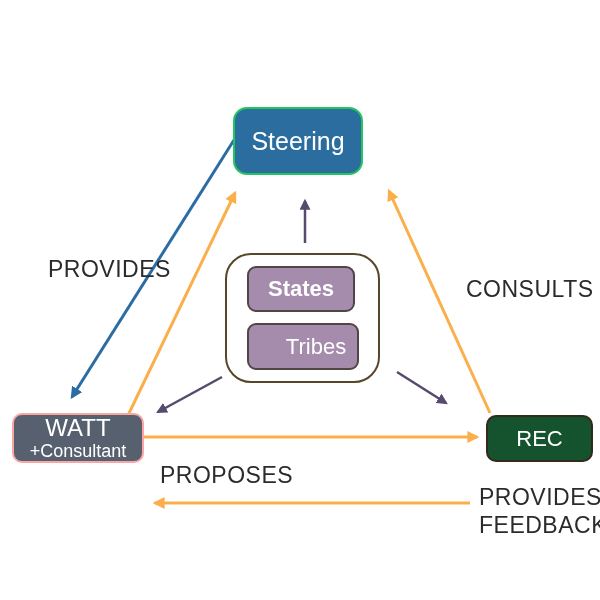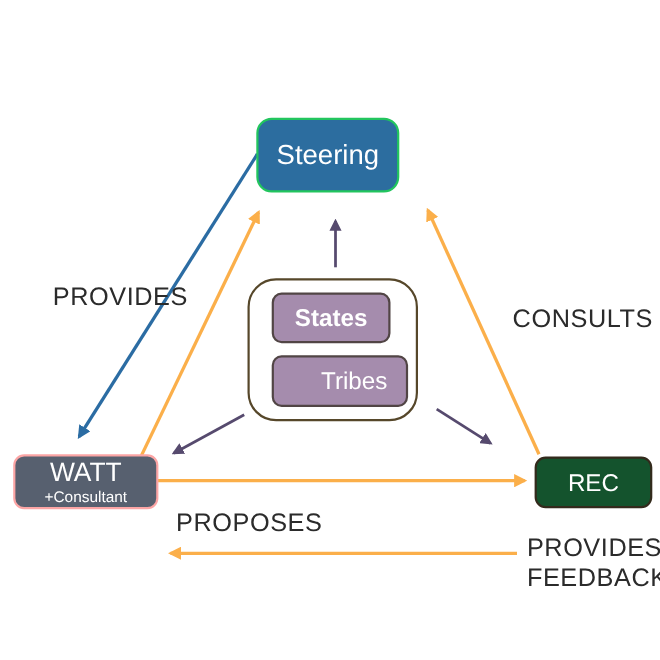--- a/index.html
+++ b/index.html
@@ -43,37 +43,37 @@
   }
   .node-states {
     left: 247px; top: 266px; width: 108px; height: 46px;
     background: #A58CAD;
     border: 2px solid #514545;
     border-radius: 9px;
     font-size: 22px;
     font-weight: bold;
   }
   .node-tribes {
-    left: 247px; top: 323px; width: 124px; height: 47px;
+    left: 247px; top: 323px; width: 112px; height: 47px;
     background: #A58CAD;
     border: 2px solid #514545;
     border-radius: 9px;
     font-size: 22px;
     padding-left: 26px;
   }
   .node-watt {
     left: 12px; top: 413px; width: 132px; height: 50px;
     background: #57606F;
     border: 2px solid #fca5a5;
     border-radius: 10px;
     font-size: 24px;
     line-height: 1.0;
   }
   .node-watt .sub {
-    font-size: 14px;
+    font-size: 18px;
     margin-top: 2px;
   }
   .node-rec {
     left: 486px; top: 415px; width: 107px; height: 47px;
     background: #14532d;
     border: 2px solid #332A1C;
     border-radius: 10px;
     font-size: 22px;
   }
   .edge-label {

